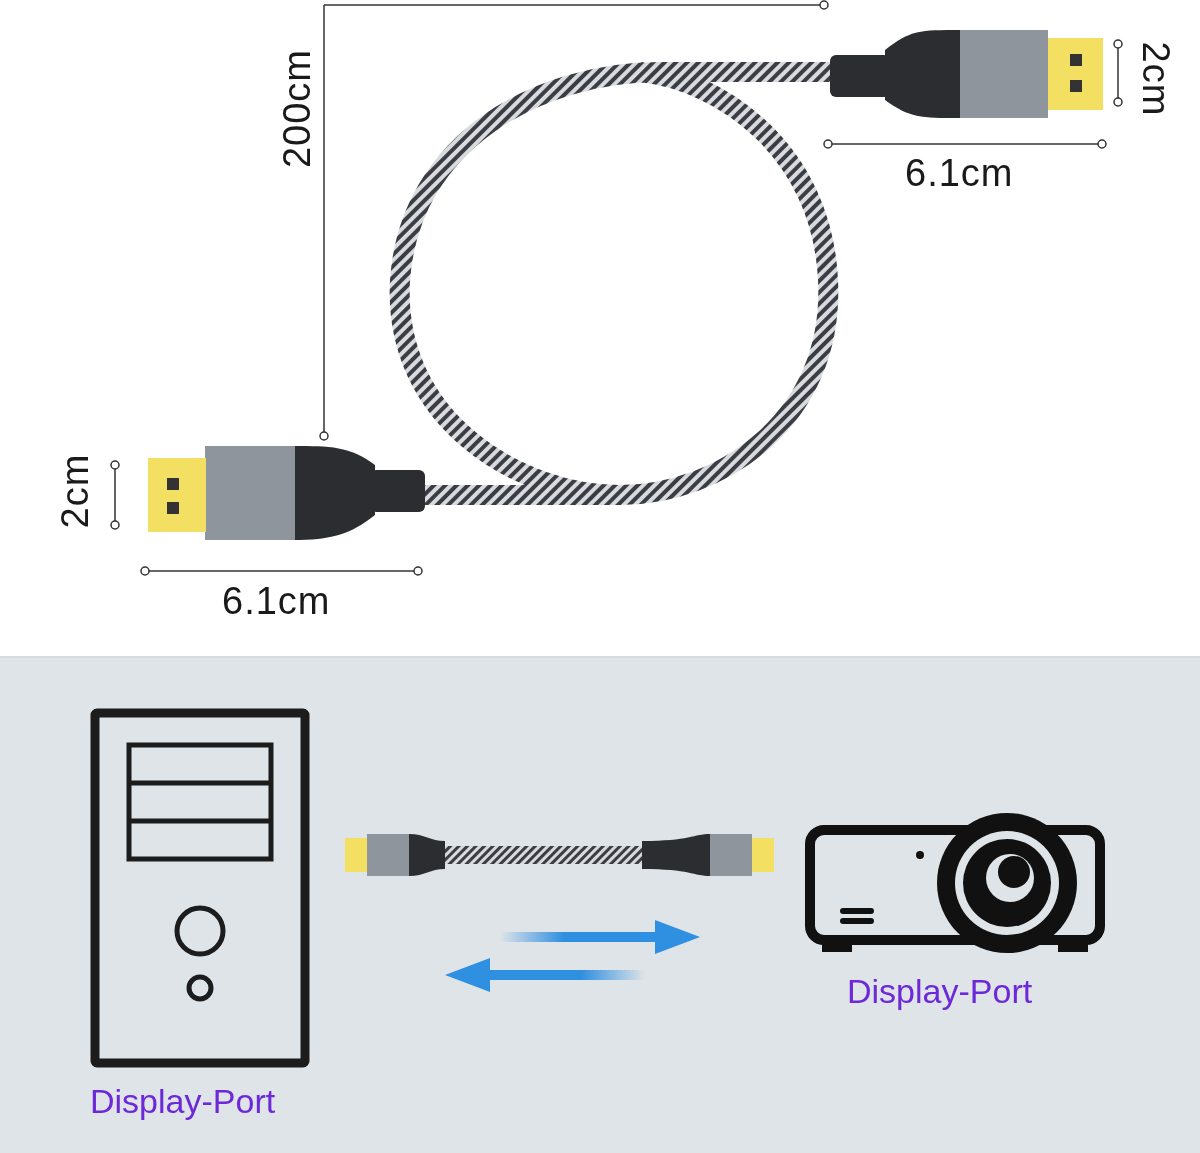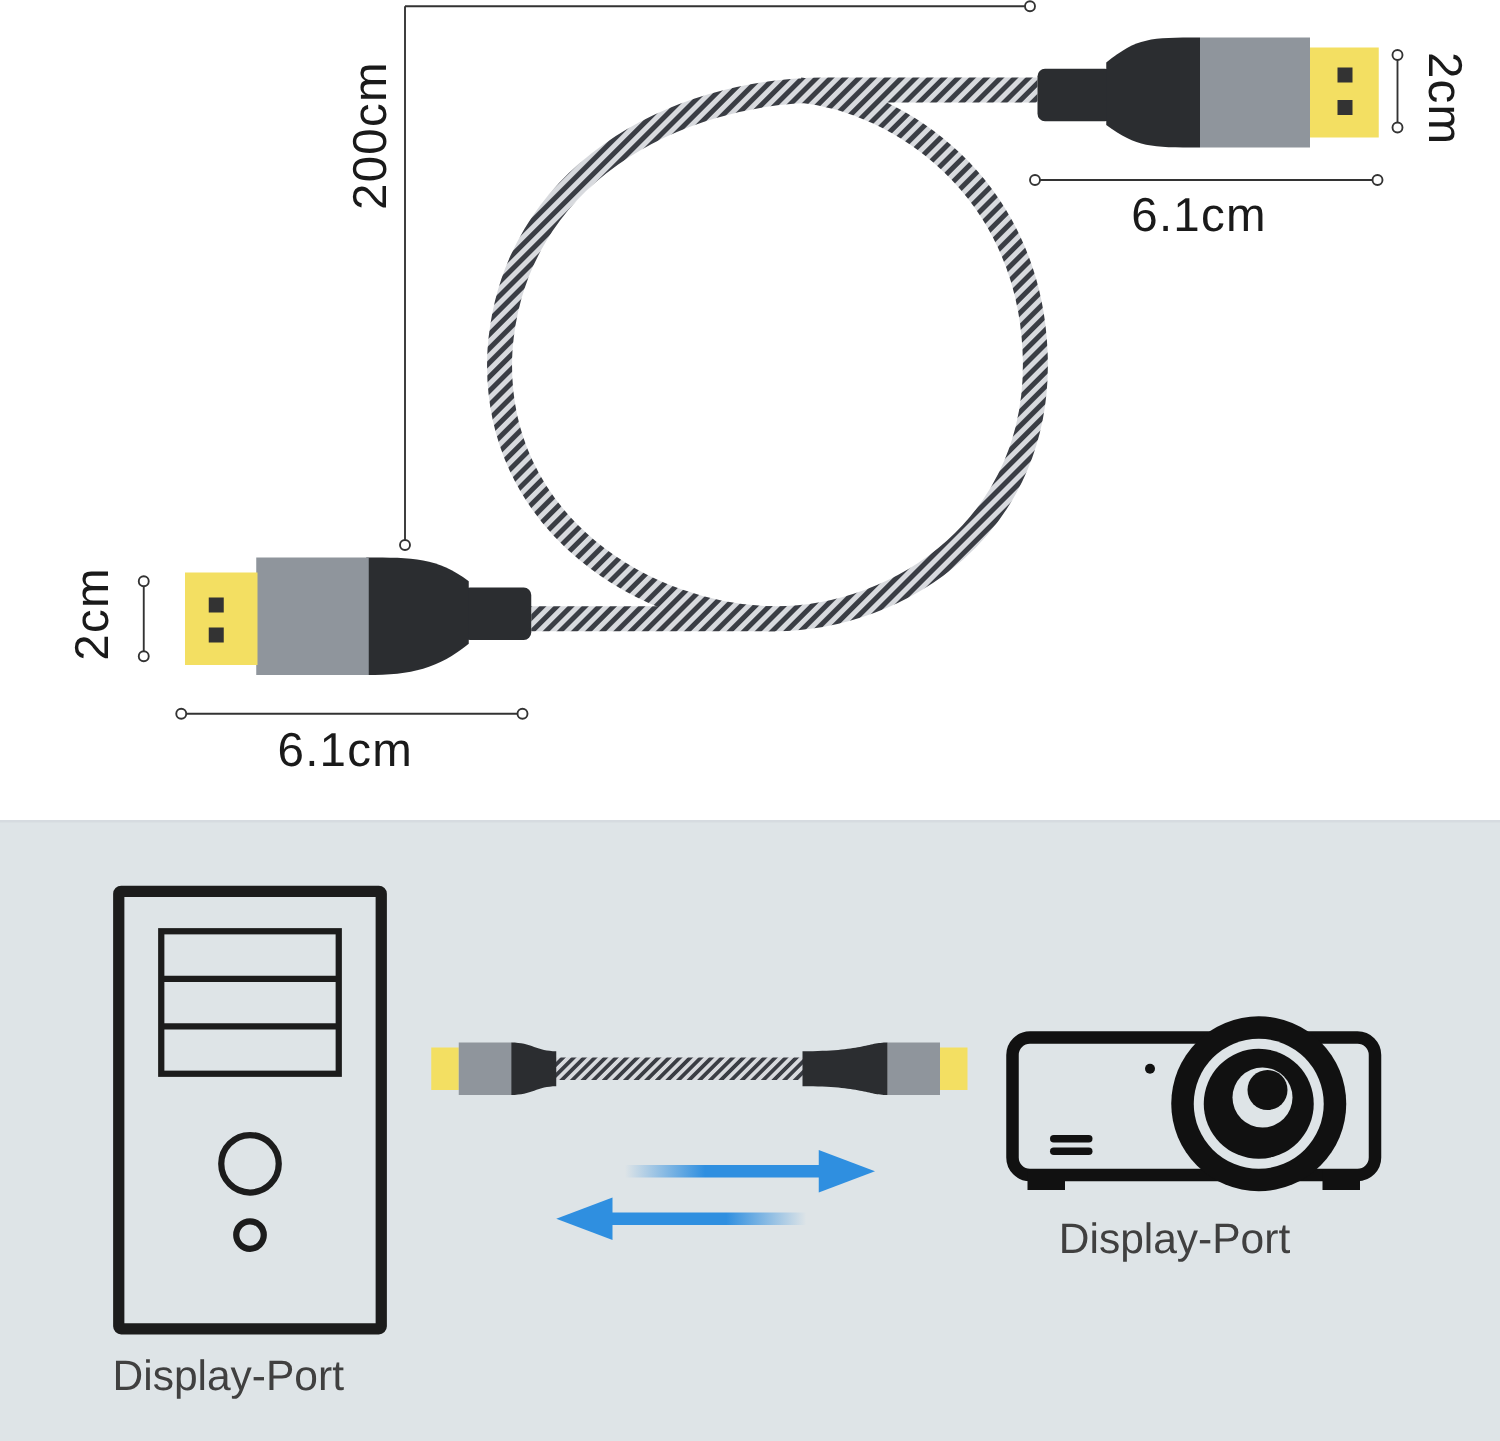--- a/index.html
+++ b/index.html
@@ -2,21 +2,21 @@
 <html><head>
 <meta charset="utf-8">
 <style>
   html, body { margin:0; padding:0; }
   body { width:1200px; height:1153px; position:relative; overflow:hidden; background:#ffffff; font-family:"Liberation Sans", sans-serif; }
   .top { position:absolute; left:0; top:0; width:1200px; height:656px; background:#ffffff; }
   .bottom { position:absolute; left:0; top:656px; width:1200px; height:497px; background:#dee4e7; border-top:2px solid #d6dbe0; }
   .dim-label { position:absolute; color:#1a1a1a; font-size:38px; letter-spacing:1px; }
   .rot-ccw { transform-origin:center; transform:rotate(-90deg); }
   .rot-cw { transform-origin:center; transform:rotate(90deg); }
-  .caption { position:absolute; color:#404040; font-size:34px; }
+  .caption { position:absolute; color:#6d28d9; font-size:34px; }
   svg { position:absolute; left:0; top:0; overflow:visible; }
 </style>
 </head>
 <body>
 
 <div class="top">
   <svg width="1200" height="656">
     <defs>
       <pattern id="braid" width="8" height="8" patternUnits="userSpaceOnUse" patternTransform="rotate(45)">
         <rect width="8" height="8" fill="#d8dade"></rect>

